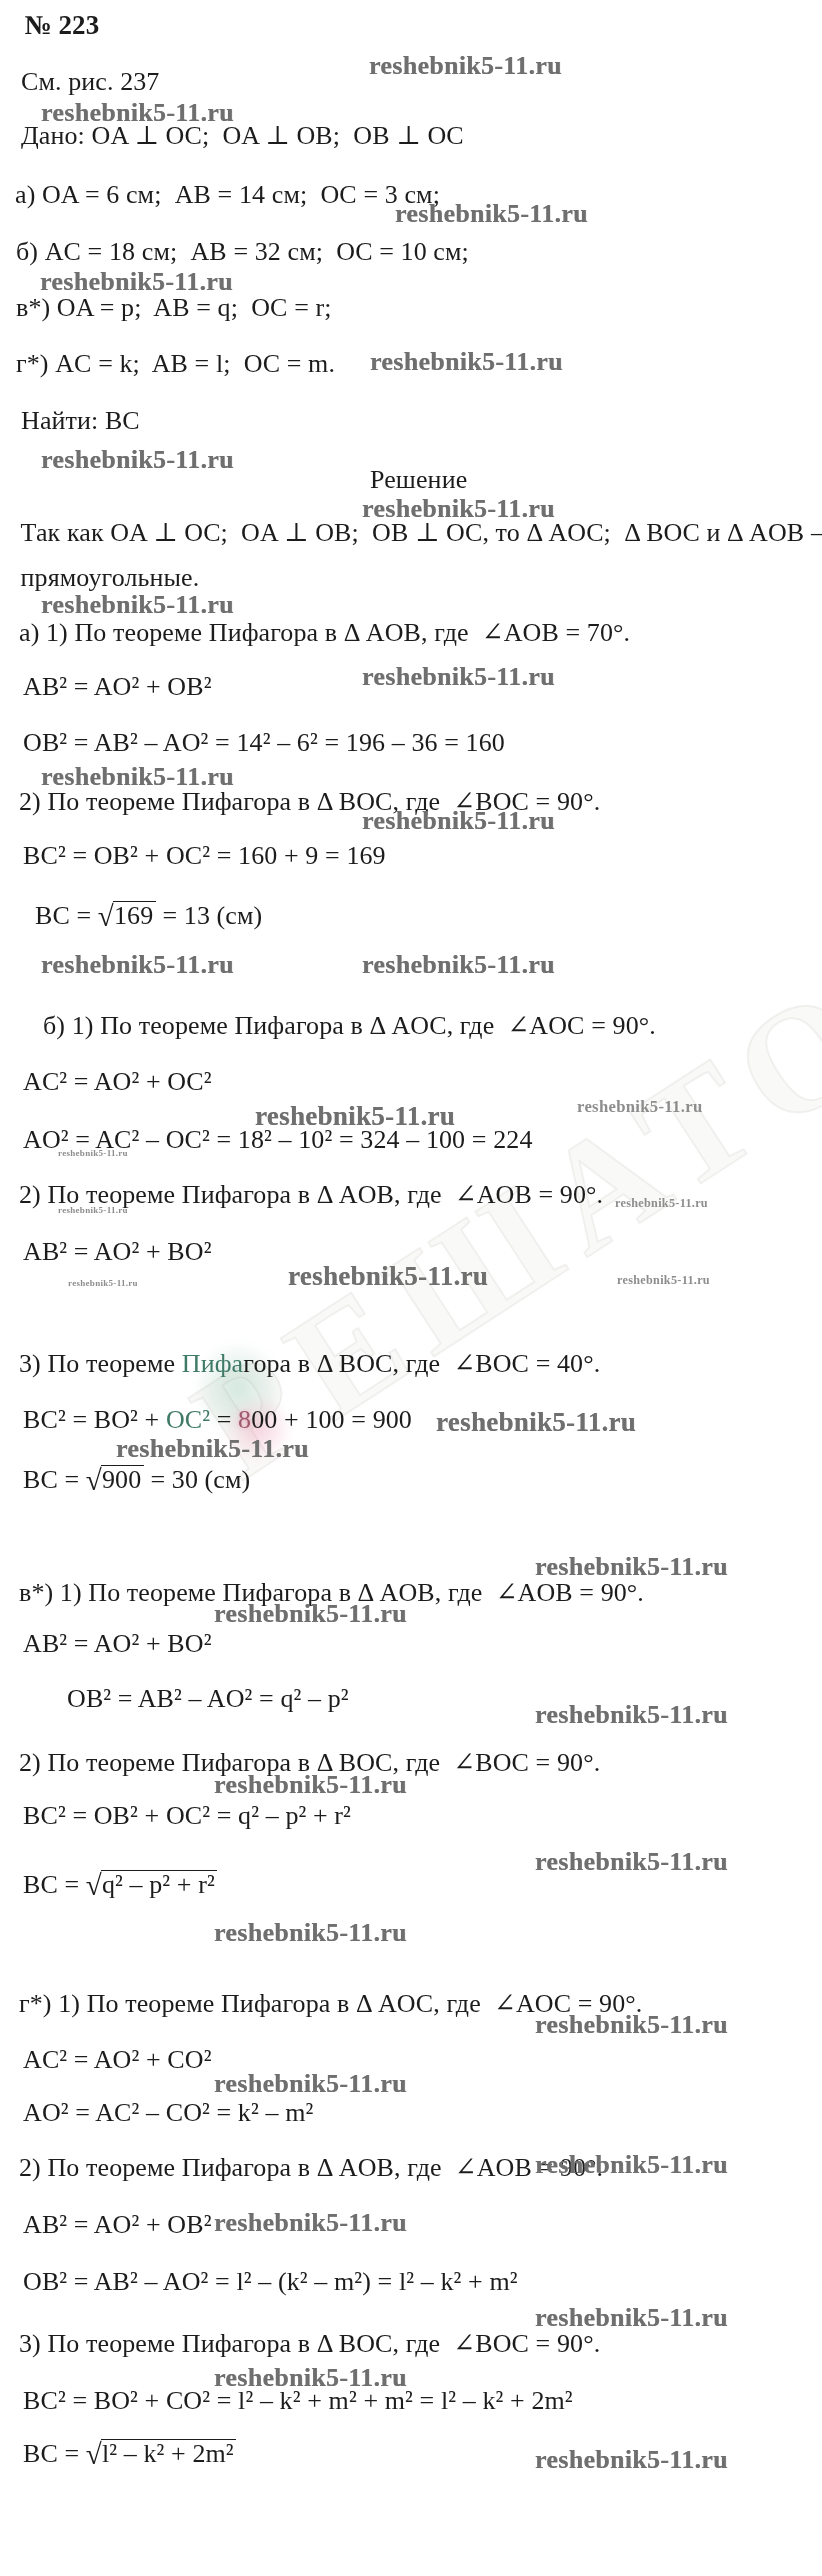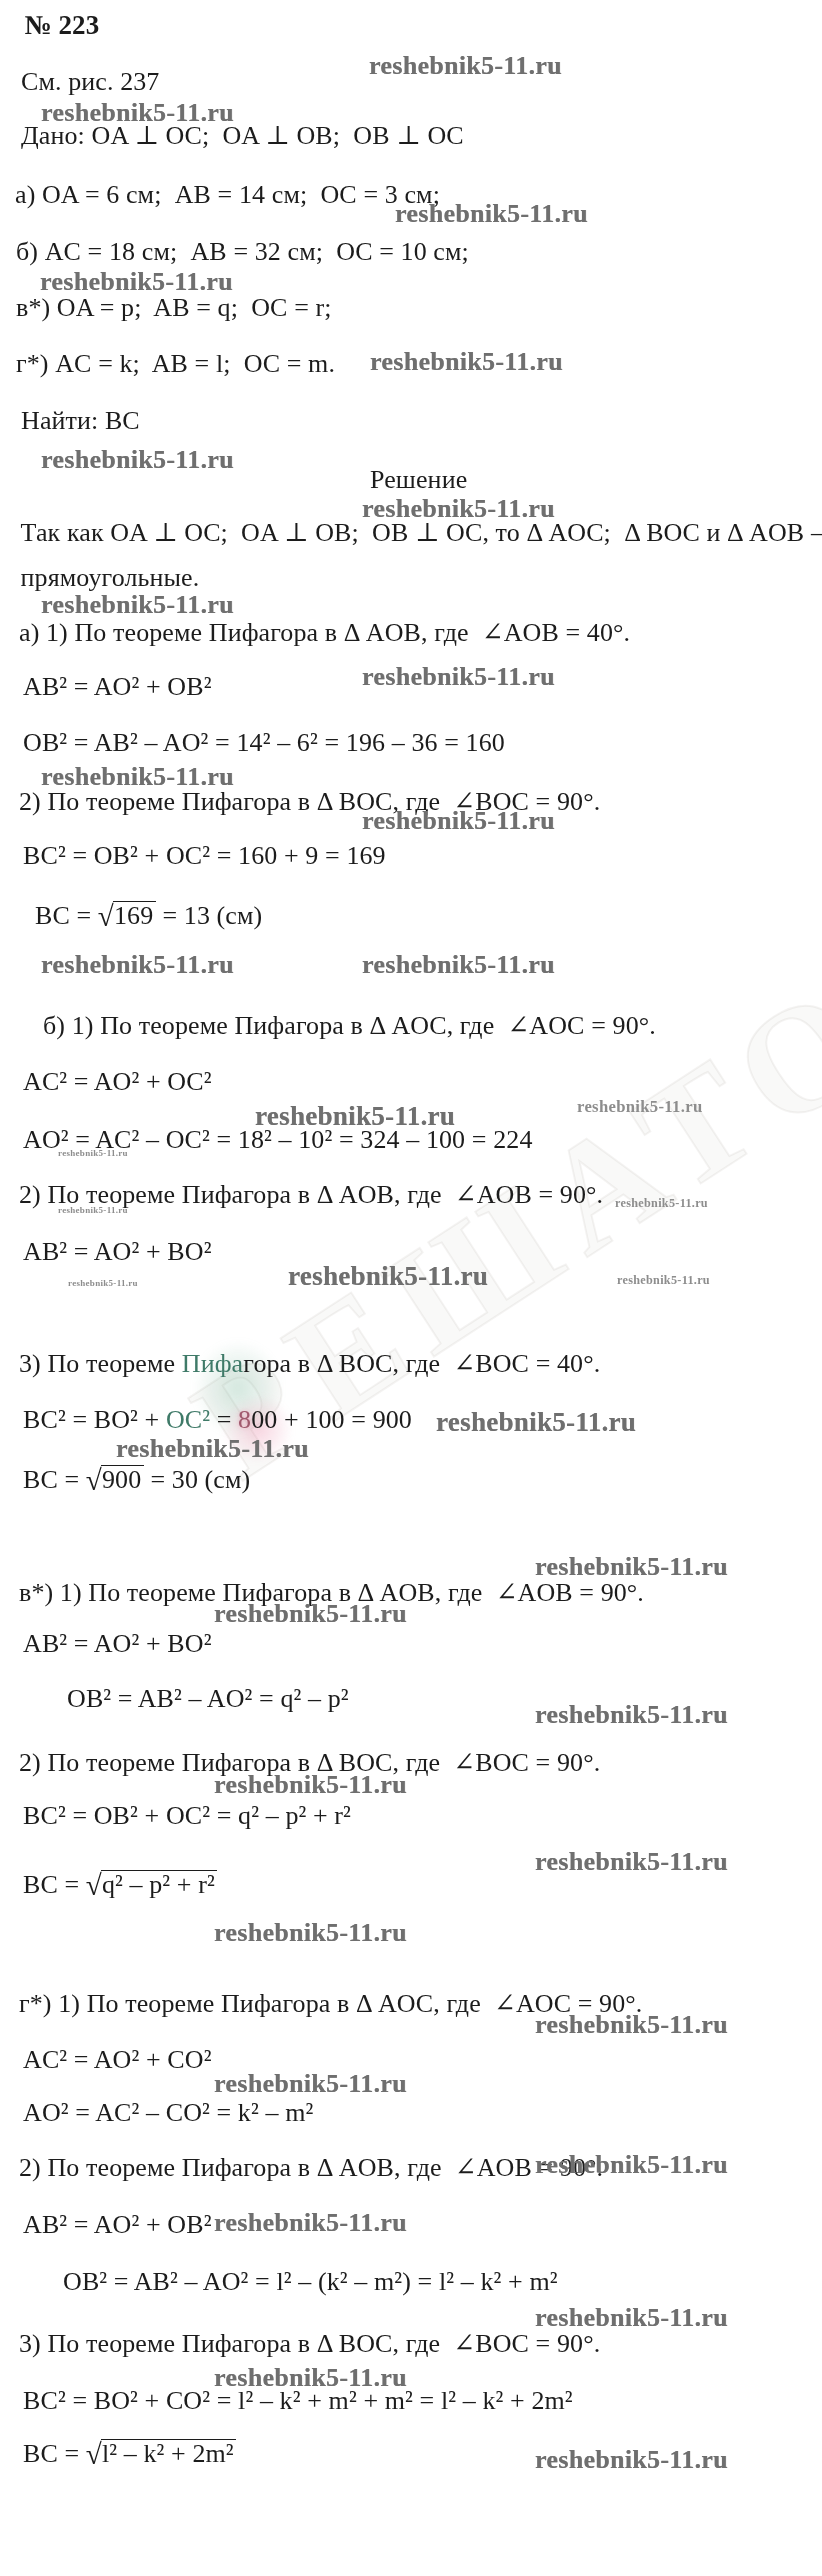--- a/index.html
+++ b/index.html
@@ -94,21 +94,21 @@
     <div class="line" style="left: 16px; top: 293px; font-size: 26px;"><span>в*) OA = p;  AB = q;  OC = r;</span></div>
     <div class="line" style="left: 16px; top: 349px; font-size: 26px;"><span>г*) AC = k;  AB = l;  OC = m.</span></div>
     <div class="line wm" style="left: 370px; top: 347px; font-size: 26px;">reshebnik5-11.ru</div>
     <div class="line" style="left: 21px; top: 406px; font-size: 26px;"><span>Найти: BC</span></div>
     <div class="line wm" style="left: 41px; top: 445px; font-size: 26px;">reshebnik5-11.ru</div>
     <div class="line" style="left: 370px; top: 465px; font-size: 26px;"><span>Решение</span></div>
     <div class="line wm" style="left: 362px; top: 494px; font-size: 26px;">reshebnik5-11.ru</div>
     <div class="line" style="left: 20.6px; top: 518px; font-size: 26px;"><span>Так как OA ⊥ OC;  OA ⊥ OB;  OB ⊥ OC, то Δ AOC;  Δ BOC и Δ AOB –</span></div>
     <div class="line" style="left: 20.6px; top: 563px; font-size: 26px;"><span>прямоугольные.</span></div>
     <div class="line wm" style="left: 41px; top: 590px; font-size: 26px;">reshebnik5-11.ru</div>
-    <div class="line" style="left: 19px; top: 618px; font-size: 26px;"><span>а) 1) По теореме Пифагора в Δ AOB, где  ∠AOB = 40°.</span></div>
+    <div class="line" style="left: 19px; top: 618px; font-size: 26px;"><span>а) 1) По теореме Пифагора в Δ AOB, где  ∠AOB = 70°.</span></div>
     <div class="line wm" style="left: 362px; top: 662px; font-size: 26px;">reshebnik5-11.ru</div>
     <div class="line" style="left: 23px; top: 672px; font-size: 26px;"><span>AB² = AO² + OB²</span></div>
     <div class="line" style="left: 23px; top: 728px; font-size: 26px;"><span>OB² = AB² – AO² = 14² – 6² = 196 – 36 = 160</span></div>
     <div class="line wm" style="left: 41px; top: 762px; font-size: 26px;">reshebnik5-11.ru</div>
     <div class="line" style="left: 19px; top: 787px; font-size: 26px;"><span>2) По теореме Пифагора в Δ BOC, где  ∠BOC = 90°.</span></div>
     <div class="line wm" style="left: 362px; top: 806px; font-size: 26px;">reshebnik5-11.ru</div>
     <div class="line" style="left: 23px; top: 841px; font-size: 26px;"><span>BC² = OB² + OC² = 160 + 9 = 169</span></div>
     <div class="line" style="left: 35px; top: 900px; font-size: 26px;"><span>BC = </span><span class="sqrt"><span class="radical">√</span><span class="rad">169</span></span><span> = 13 (см)</span></div>
     <div class="line wm" style="left: 41px; top: 950px; font-size: 26px;">reshebnik5-11.ru</div>
     <div class="line wm" style="left: 362px; top: 950px; font-size: 26px;">reshebnik5-11.ru</div>
@@ -144,21 +144,21 @@
     <div class="line wm" style="left: 214px; top: 1918px; font-size: 26px;">reshebnik5-11.ru</div>
     <div class="line" style="left: 19px; top: 1989px; font-size: 26px;"><span>г*) 1) По теореме Пифагора в Δ AOC, где  ∠AOC = 90°.</span></div>
     <div class="line wm" style="left: 535px; top: 2010px; font-size: 26px;">reshebnik5-11.ru</div>
     <div class="line" style="left: 23px; top: 2045px; font-size: 26px;"><span>AC² = AO² + CO²</span></div>
     <div class="line wm" style="left: 214px; top: 2069px; font-size: 26px;">reshebnik5-11.ru</div>
     <div class="line" style="left: 23px; top: 2098px; font-size: 26px;"><span>AO² = AC² – CO² = k² – m²</span></div>
     <div class="line" style="left: 19px; top: 2153px; font-size: 26px;"><span>2) По теореме Пифагора в Δ AOB, где  ∠AOB = 90°.</span></div>
     <div class="line wm" style="left: 535px; top: 2150px; font-size: 26px;">reshebnik5-11.ru</div>
     <div class="line" style="left: 23px; top: 2210px; font-size: 26px;"><span>AB² = AO² + OB²</span></div>
     <div class="line wm" style="left: 214px; top: 2208px; font-size: 26px;">reshebnik5-11.ru</div>
-    <div class="line" style="left: 23px; top: 2267px; font-size: 26px; margin-left: 40px;"><span>OB² = AB² – AO² = l² – (k² – m²) = l² – k² + m²</span></div>
+    <div class="line" style="left: 23px; top: 2267px; font-size: 26px;"><span>OB² = AB² – AO² = l² – (k² – m²) = l² – k² + m²</span></div>
     <div class="line wm" style="left: 535px; top: 2303px; font-size: 26px;">reshebnik5-11.ru</div>
     <div class="line" style="left: 19px; top: 2329px; font-size: 26px;"><span>3) По теореме Пифагора в Δ BOC, где  ∠BOC = 90°.</span></div>
     <div class="line wm" style="left: 214px; top: 2363px; font-size: 26px;">reshebnik5-11.ru</div>
     <div class="line" style="left: 23px; top: 2386px; font-size: 26px;"><span>BC² = BO² + CO² = l² – k² + m² + m² = l² – k² + 2m²</span></div>
     <div class="line" style="left: 23px; top: 2438px; font-size: 26px;"><span>BC = </span><span class="sqrt"><span class="radical">√</span><span class="rad">l² – k² + 2m²</span></span></div>
     <div class="line wm" style="left: 535px; top: 2445px; font-size: 26px;">reshebnik5-11.ru</div>
   </div>
 
 
 </body></html>

